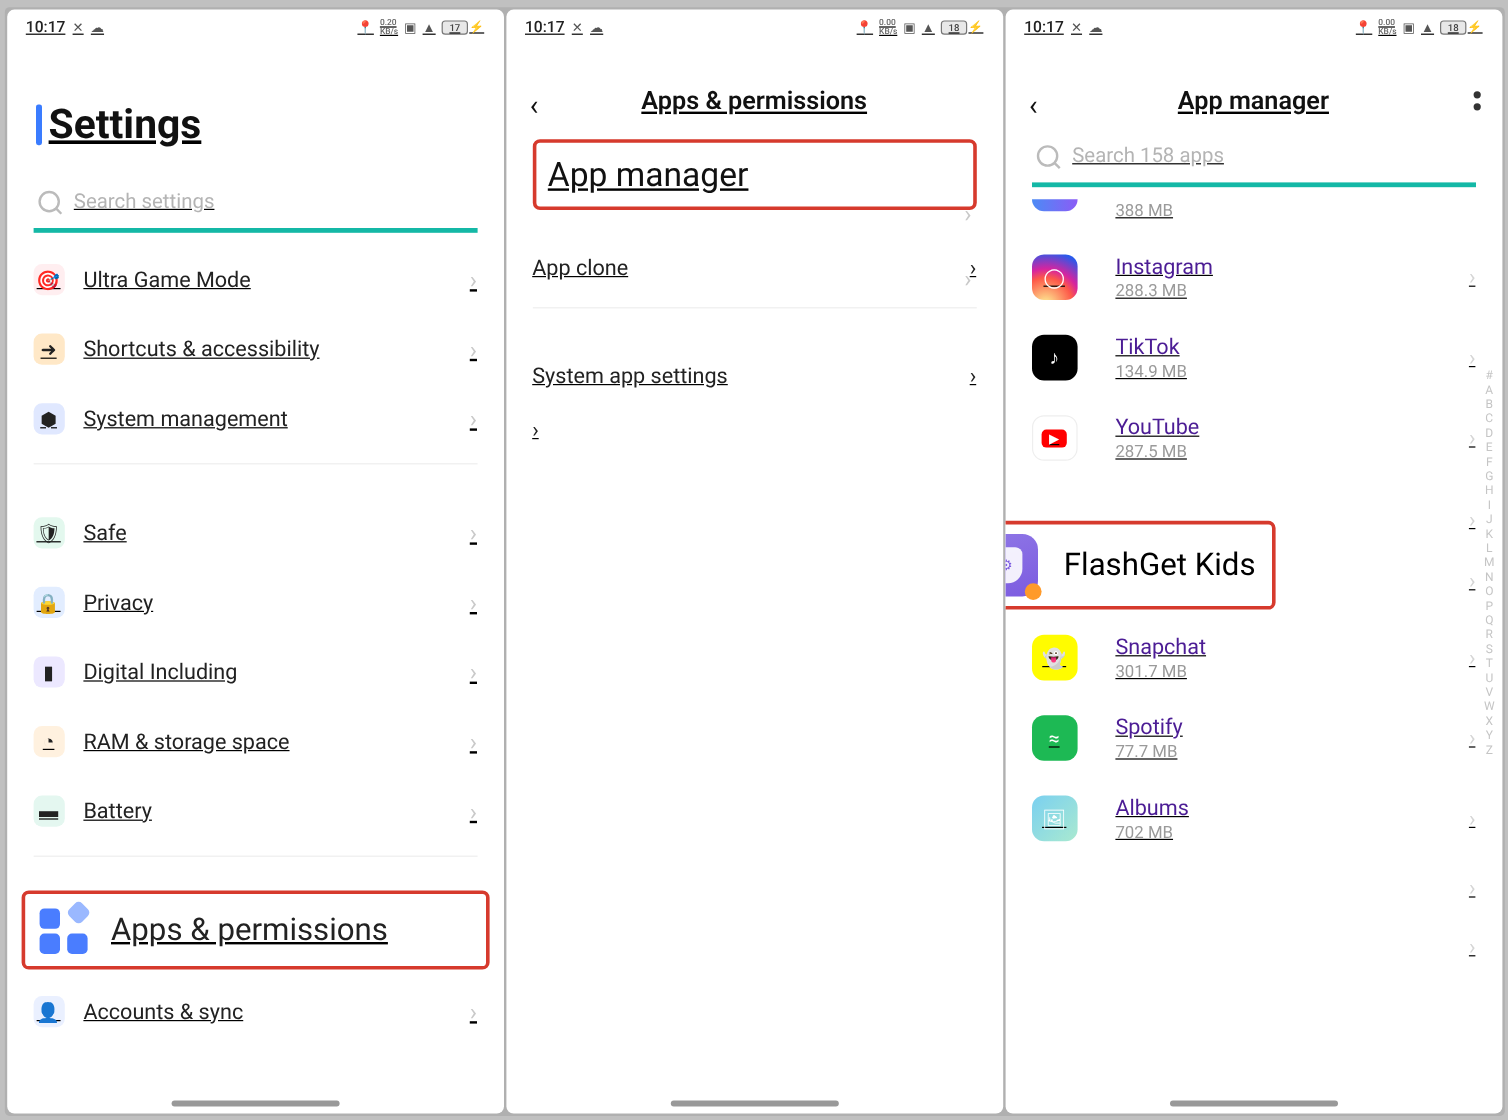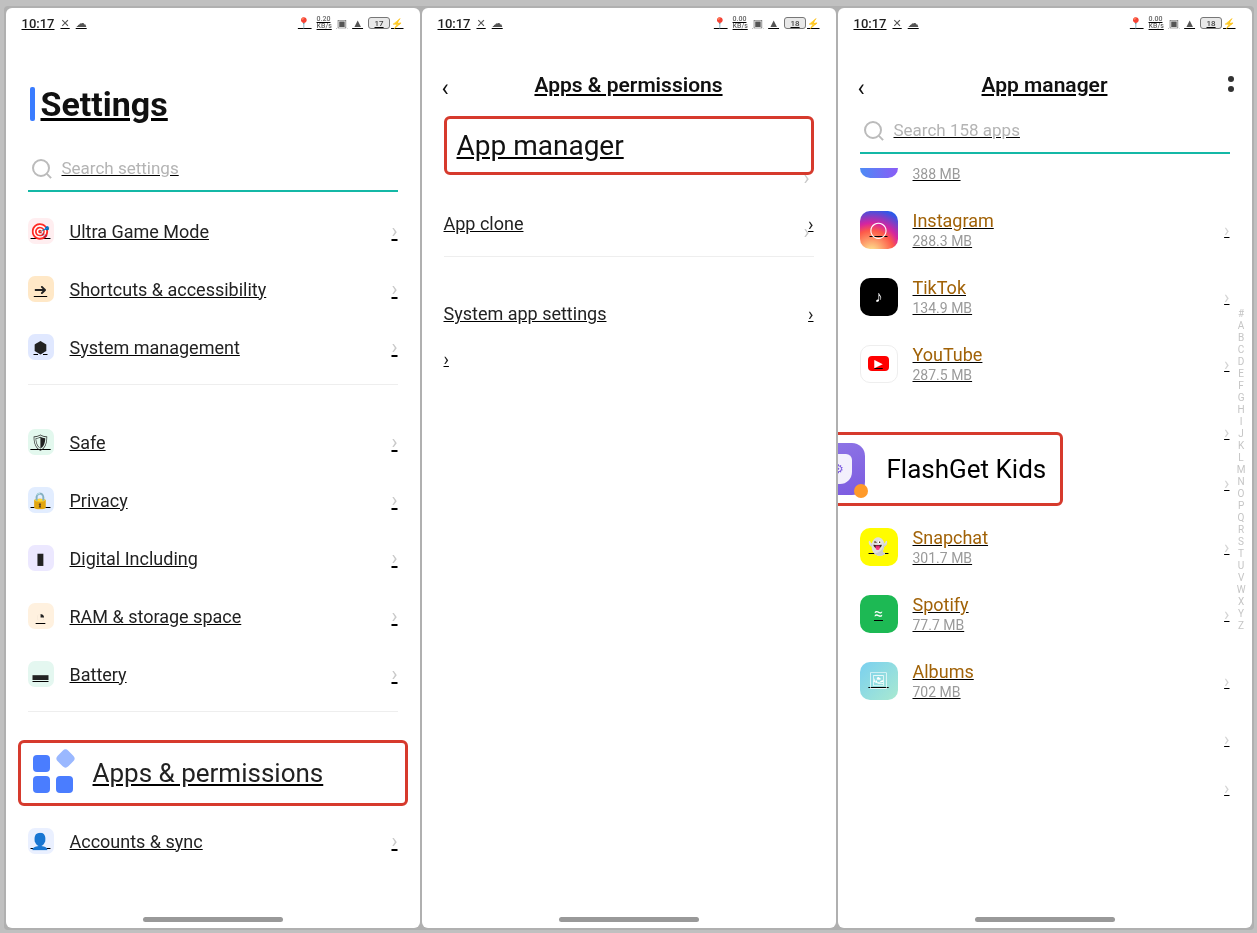--- a/index.html
+++ b/index.html
@@ -75,21 +75,21 @@
     position:absolute; right:18px; top:38px;
     display:flex; flex-direction:column; gap:4px;
   }
   .more-btn span {
     width:6px; height:6px; border-radius:50%; background:#333;
   }
   
   .search-row {
     margin: 12px 22px 10px;
     display:flex; align-items:center; gap:12px;
-    border-bottom:2px solid #14b8a6;
+    border-bottom:4px solid #14b8a6;
     padding:6px 4px 12px 4px;
     color:#b4b4b4;
     font-size:17px;
   }
   .search-icon {
     width:18px; height:18px; border:2px solid #bbb; border-radius:50%;
     position:relative;
   }
   .search-icon::after{
     content:''; position:absolute; width:6px; height:2px; background:#bbb;
@@ -141,27 +141,27 @@
     display:flex; align-items:center; justify-content:space-between;
     padding: 14px 22px;
     font-size:18px; color:#222;
   }
   .subtext { font-size:14px; color:#9a9a9a; margin-top:2px;}
   
   .app-row {
     display:flex; align-items:center; justify-content:space-between;
     padding: 14px 22px;
   }
-  .app-left { display:flex; align-items:center; gap:15px; }
+  .app-left { display:flex; align-items:flex-start; gap:32px; }
   .app-icon {
     width:38px; height:38px; border-radius:10px;
     display:flex; align-items:center; justify-content:center;
     font-size:16px; color:#fff;
   }
-  .app-name { font-size:18px; color:#a16207; }
+  .app-name { font-size:18px; color:#4c1d95; }
   .app-size { font-size:14px; color:#9a9a9a; margin-top:2px;}
   .chev-thin { color:#d5d5d5; font-size:18px; }
   
   .hl-flash {
     position:relative;
     margin-left:-56px;
     margin-right:130px;
     padding:8px 14px 8px 10px;
     display:flex; align-items:center; gap:22px;
     z-index:5;

